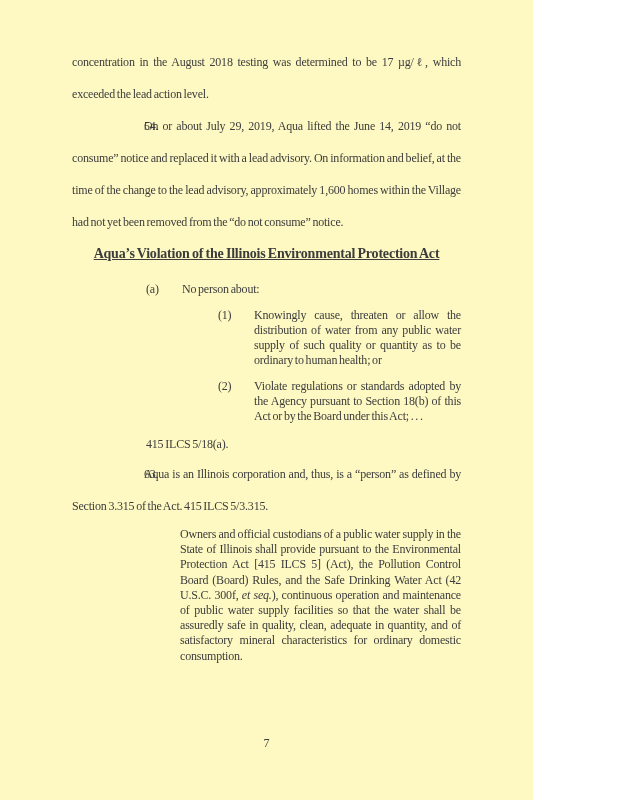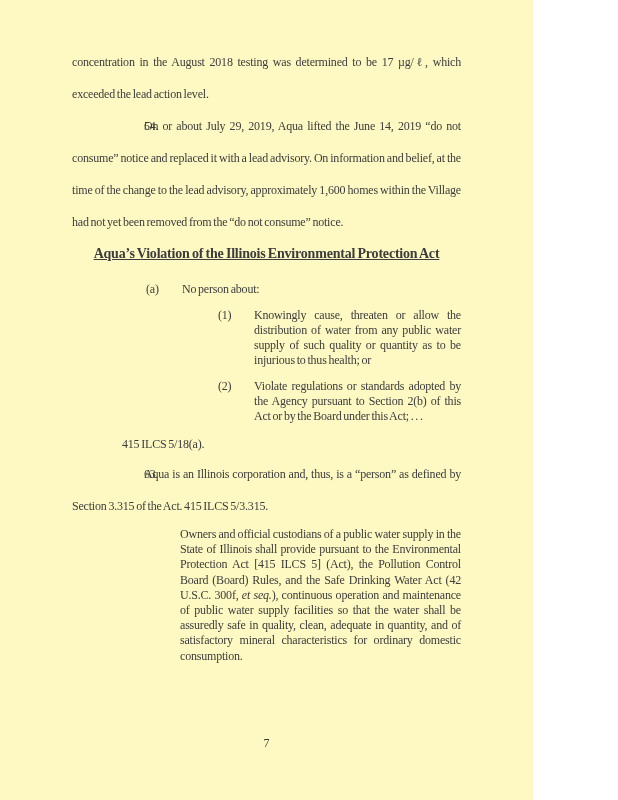--- a/index.html
+++ b/index.html
@@ -57,21 +57,21 @@
     flex: 0 0 36px;
     width: 36px;
   }
   .sub-text {
     flex: 1 1 auto;
   }
   .level-num .sub-text {
     text-align: justify;
   }
   .citation {
-    margin: 13px 0 6px 50px;
+    margin: 13px 0 6px 74px;
     line-height: 15px;
   }
   .blockquote {
     margin: 5px 0 0 108px;
     line-height: 15.2px;
     text-align: justify;
   }
   .italic {
     font-style: italic;
     margin-top: 27px;
@@ -97,26 +97,26 @@
   <h2 class="section-heading">Aqua’s Violation of the Illinois Environmental Protection Act</h2>
 
 
   <div class="subitem level-a">
     <span class="sub-label">(a)</span>
     <div class="sub-text">No person about:</div>
   </div>
 
   <div class="subitem level-num">
     <span class="sub-label">(1)</span>
-    <div class="sub-text">Knowingly cause, threaten or allow the distribution of water from any public water supply of such quality or quantity as to be injurious to thus health; or</div>
+    <div class="sub-text">Knowingly cause, threaten or allow the distribution of water from any public water supply of such quality or quantity as to be ordinary to human health; or</div>
   </div>
 
   <div class="subitem level-num">
     <span class="sub-label">(2)</span>
-    <div class="sub-text">Violate regulations or standards adopted by the Agency pursuant to Section 2(b) of this Act or by the Board under this Act; . . .</div>
+    <div class="sub-text">Violate regulations or standards adopted by the Agency pursuant to Section 18(b) of this Act or by the Board under this Act; . . .</div>
   </div>
 
   <p class="citation">415 ILCS 5/18(a).</p>
 
   <p class="body-para numbered"><span class="para-num">63.</span><span>Aqua is an Illinois corporation and, thus, is a “person” as defined by Section 3.315 of the Act. 415 ILCS 5/3.315.</span></p>
 
 
   <div class="blockquote"><span>Owners and official custodians of a public water supply in the State of Illinois shall provide pursuant to the Environmental Protection Act [415 ILCS 5] (Act), the Pollution Control Board (Board) Rules, and the Safe Drinking Water Act (42 U.S.C. 300f, </span><span class="italic">et seq.</span><span>), continuous operation and maintenance of public water supply facilities so that the water shall be assuredly safe in quality, clean, adequate in quantity, and of satisfactory mineral characteristics for ordinary domestic consumption.</span></div>
 
   <div class="page-number">7</div>

